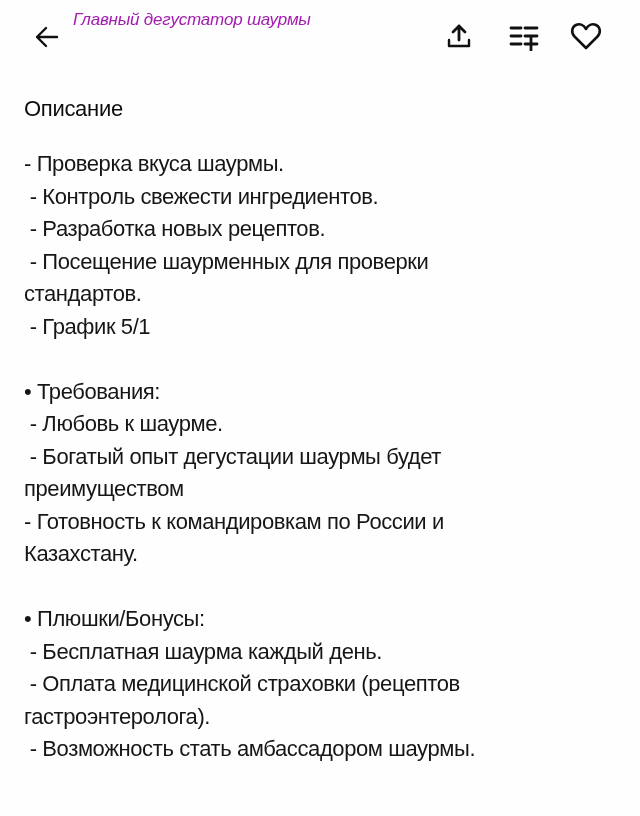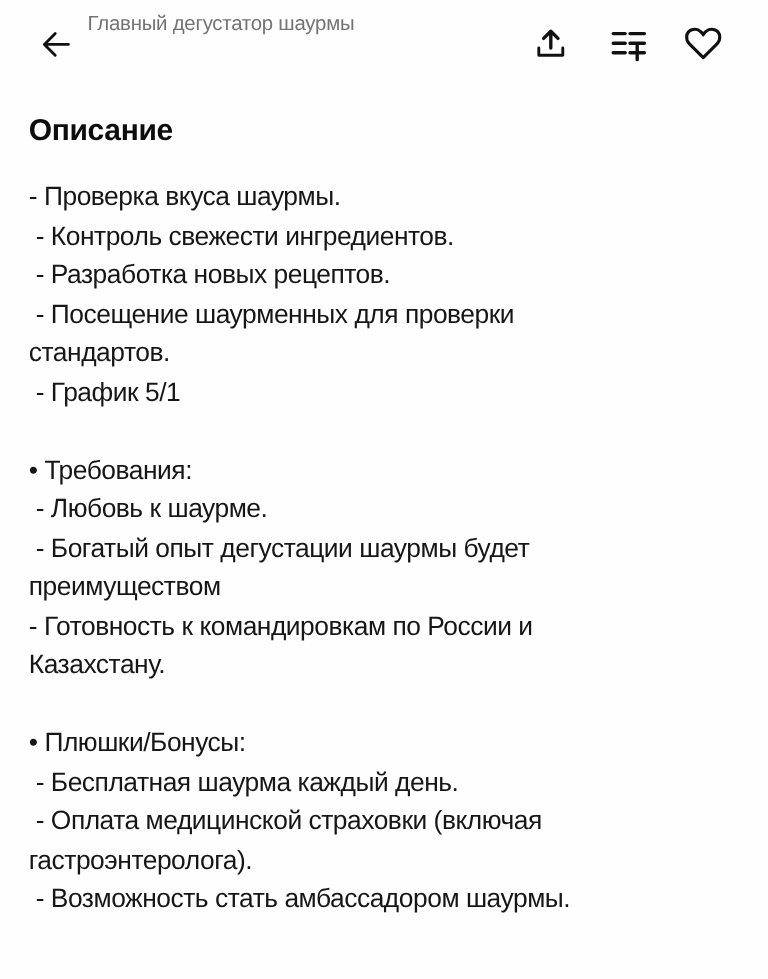--- a/index.html
+++ b/index.html
@@ -5,29 +5,29 @@
   html, body { margin: 0; padding: 0; }
   body {
     width: 640px; height: 816px; overflow: hidden;
     background: #fefefe; color: #111;
     font-family: "Liberation Sans", "DejaVu Sans", sans-serif;
     position: relative;
   }
   .header { position: absolute; left: 0; top: 0; width: 640px; height: 72px; }
   .back-btn { position: absolute; left: 32px; top: 22px; width: 30px; height: 30px; }
   .titles { position: absolute; left: 73px; top: 10px; }
-  .subtitle { font-size: 17px; line-height: 20px; color: #737373; letter-spacing: -0.2px; }
+  .subtitle { font-size: 17px; line-height: 20px; color: #a21caf; letter-spacing: -0.2px; font-style: italic; }
   .price { font-size: 23px; line-height: 28px; font-weight: bold; color: #111; margin-top: 2px; letter-spacing: -0.3px; }
   .icon-btn { position: absolute; top: 20px; width: 32px; height: 32px; display: flex; align-items: center; justify-content: center; }
   .share-btn { left: 443px; }
   .compare-btn { left: 508px; }
   .fav-btn { left: 570px; }
   h1.section-title {
     position: absolute; left: 24px; top: 90px; margin: 0;
-    font-size: 25px; font-weight: bold; line-height: 38px; color: #0d0d0d; letter-spacing: -0.3px;
+    font-size: 22px; font-weight: normal; line-height: 38px; color: #0d0d0d; letter-spacing: -0.3px;
   }
   .desc { position: absolute; left: 24px; top: 148px; width: 600px; }
   .line { font-size: 22px; line-height: 32.5px; height: 32.5px; white-space: pre; color: #161616; letter-spacing: -0.4px; }
   .blank { height: 32.5px; }
 </style>
 </head>
 <body>
 
 <div class="header">
   <div class="back-btn">
@@ -68,16 +68,16 @@
   <div class="line blank"></div>
   <div class="line">• Требования:</div>
   <div class="line"> - Любовь к шаурме.</div>
   <div class="line"> - Богатый опыт дегустации шаурмы будет</div>
   <div class="line">преимуществом</div>
   <div class="line">- Готовность к командировкам по России и</div>
   <div class="line">Казахстану.</div>
   <div class="line blank"></div>
   <div class="line">• Плюшки/Бонусы:</div>
   <div class="line"> - Бесплатная шаурма каждый день.</div>
-  <div class="line"> - Оплата медицинской страховки (включая</div>
+  <div class="line"> - Оплата медицинской страховки (рецептов</div>
   <div class="line">гастроэнтеролога).</div>
   <div class="line"> - Возможность стать амбассадором шаурмы.</div>
 </div>
 
 </body></html>

